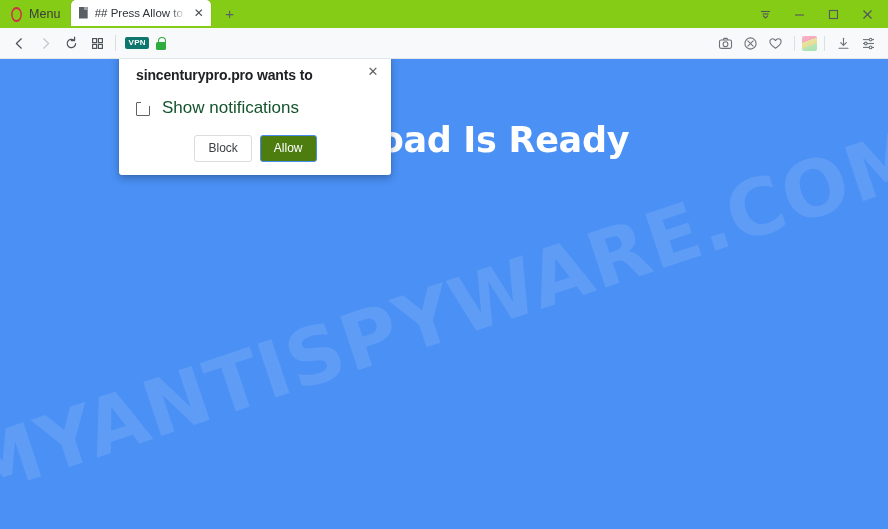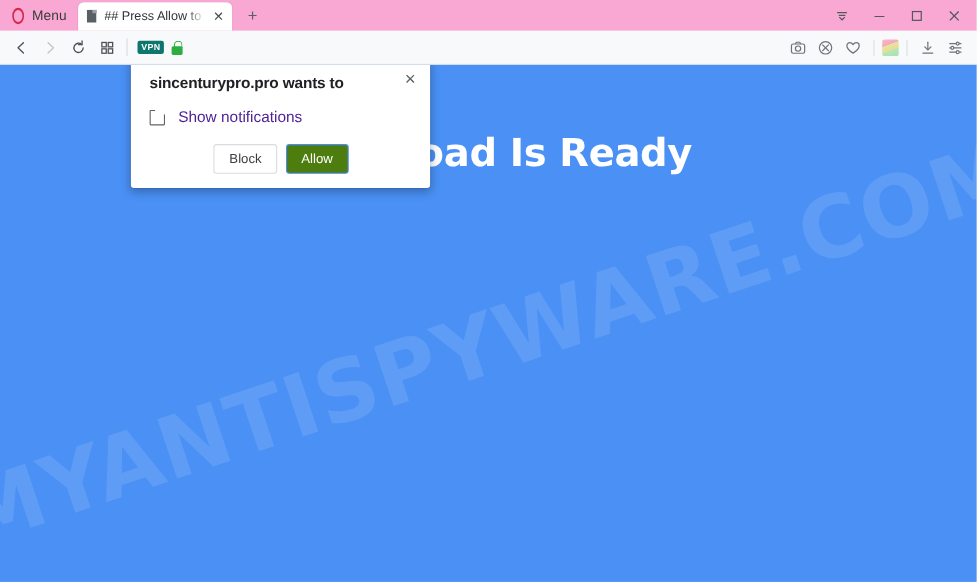--- a/index.html
+++ b/index.html
@@ -19,23 +19,22 @@
     height: 529px;
     background: #ffffff;
     display: flex;
     flex-direction: column;
   }
 
   
   .tabstrip {
     position: relative;
     height: 28px;
-    background: #f9a8d4;
-    display: flex;
-    align-items: flex-end;
+    background: #84cc16;
+    display: flex;
     flex: 0 0 28px;
   }
 
   .menu-button {
     display: flex;
     align-items: center;
     gap: 5px;
     height: 28px;
     padding: 0 10px 0 9px;
     cursor: default;
@@ -338,22 +337,22 @@
     background: #ffffff;
   }
   .notif-dot {
     position: absolute;
     left: 7.5px; top: 0px;
     width: 5px; height: 5px;
     border-radius: 50%;
     background: #5f6368;
   }
   .perm-row-label {
-    font-size: 14px;
-    color: #4c1d95;
+    font-size: 17px;
+    color: #14532d;
   }
   .perm-actions {
     display: flex;
     justify-content: center;
     gap: 8px;
     margin-top: 17px;
   }
   .btn {
     font-family: "Liberation Sans", sans-serif;
     font-size: 12px;

